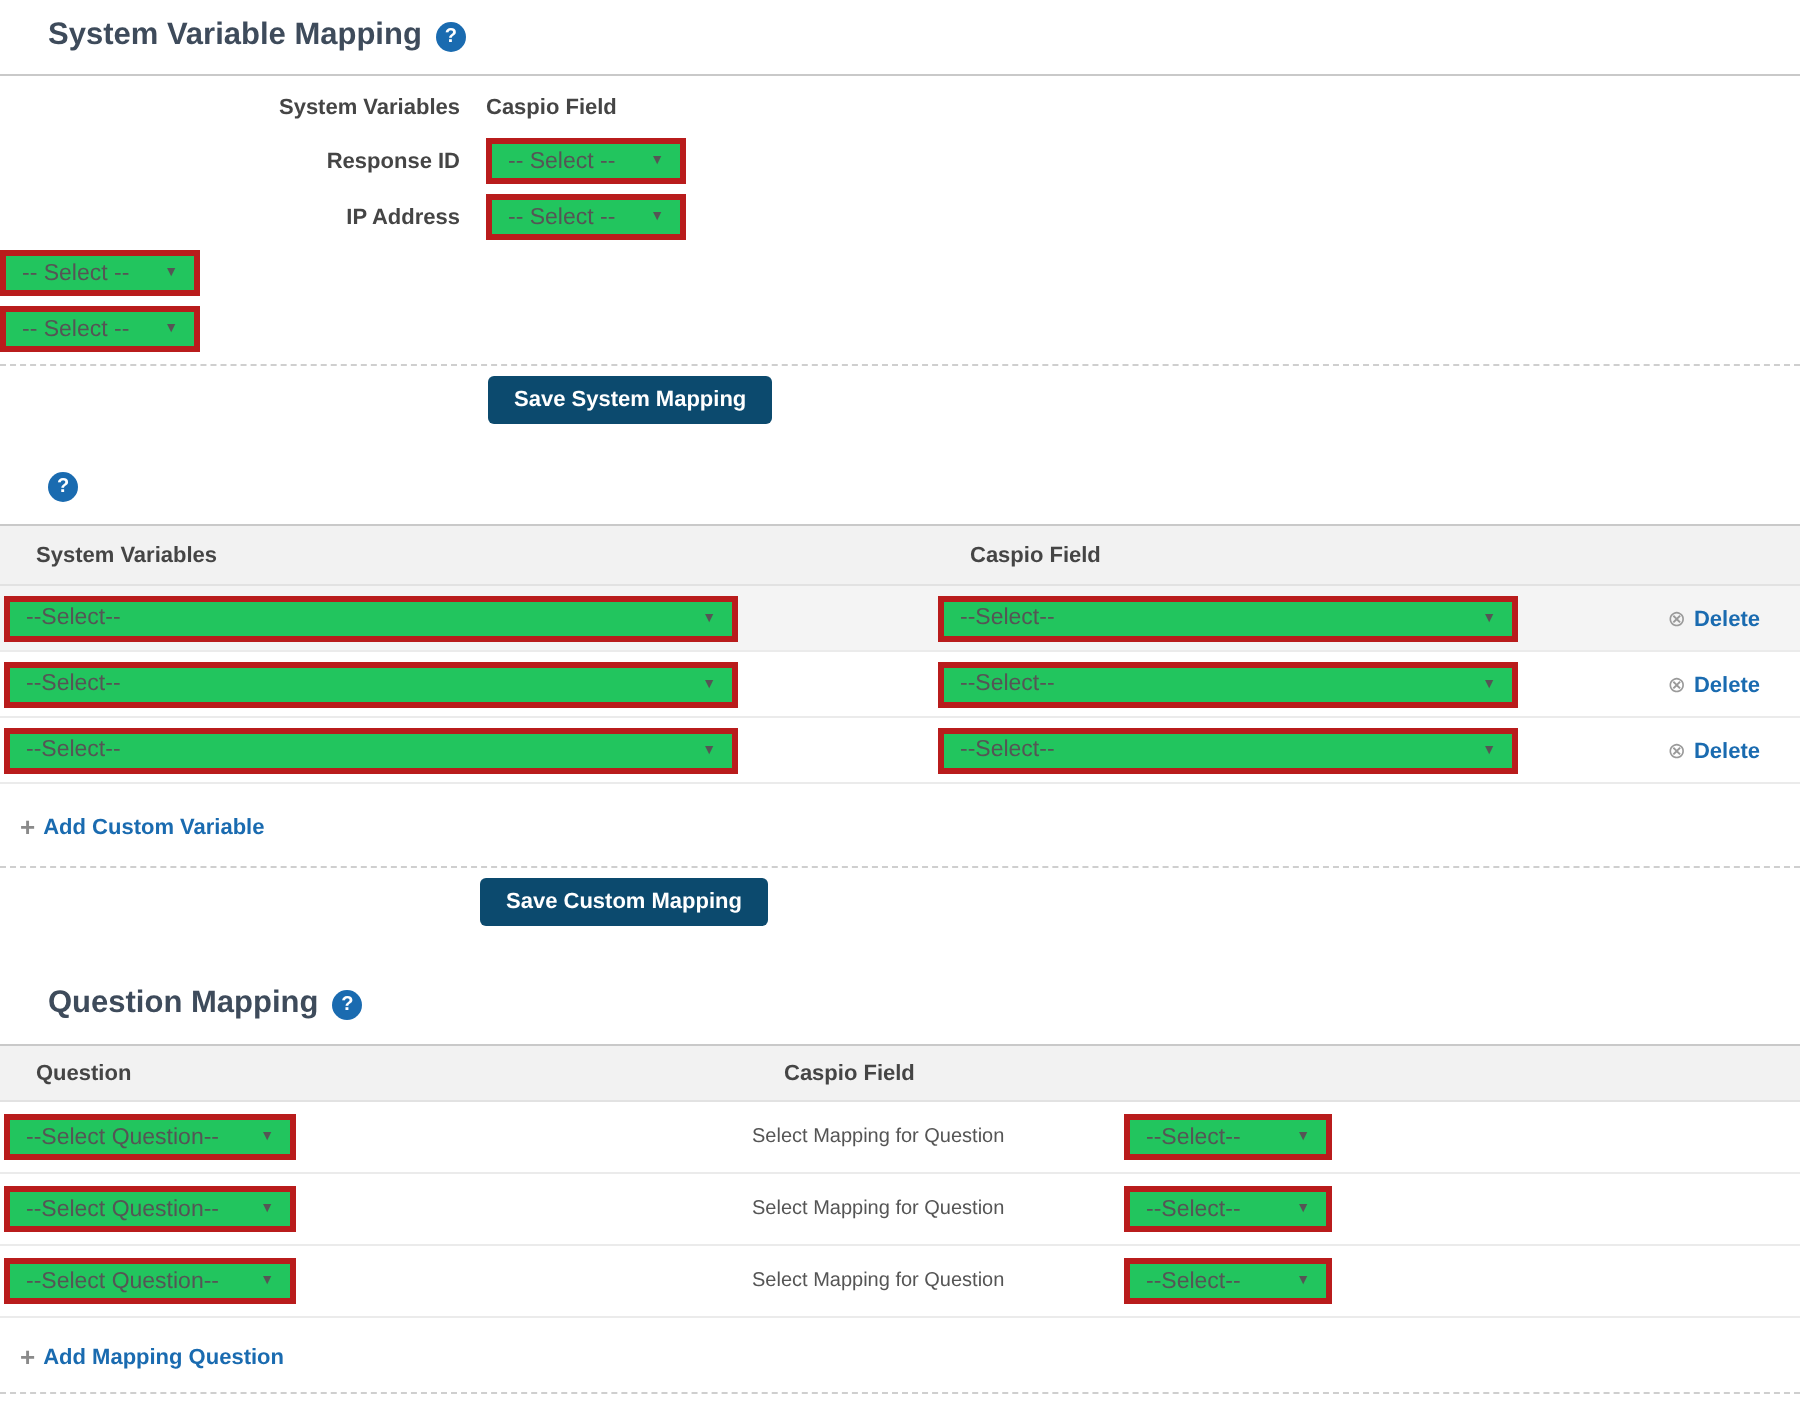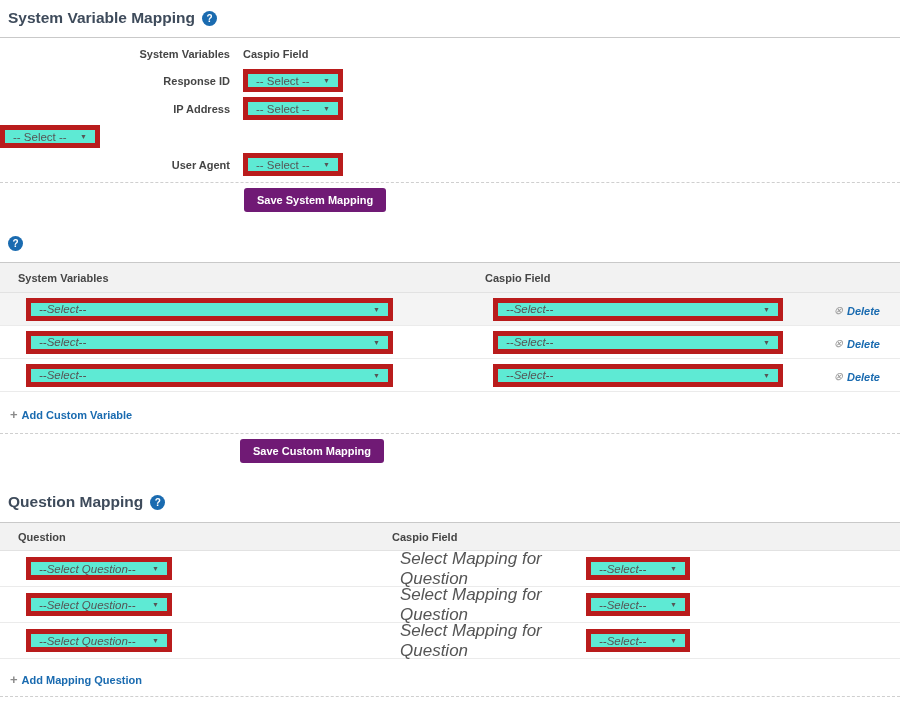--- a/index.html
+++ b/index.html
@@ -5,41 +5,41 @@
   * { box-sizing: border-box; margin: 0; padding: 0; }
   html, body { background: #fff; }
   body {
     width: 900px; height: 701px; overflow: hidden;
     font-family: "Liberation Sans", sans-serif;
     color: #454545;
   }
   .section-title {
     display: flex; align-items: center; gap: 7px;
     font-size: 15.5px; font-weight: bold; color: #3e4b5b;
-    margin-left: 8px;
+    margin-left: 24px;
   }
   .help-icon {
     width: 15px; height: 15px; border-radius: 50%;
     background: #1a6bb0; color: #fff;
     font-size: 10px; font-weight: bold; line-height: 15px;
     display: inline-flex; align-items: center; justify-content: center;
     cursor: pointer; flex: 0 0 auto;
   }
   .solid-rule { border-top: 1px solid #c9c9c9; }
   .dashed-rule { border-top: 1px dashed #cfcfcf; }
 
   .select-box {
-    border: 5px solid #b91c1c; background: #5eead4;
+    border: 3px solid #b91c1c; background: #22c55e;
     height: 23px; display: flex; align-items: center; justify-content: space-between;
     padding: 0 8px; font-size: 11.5px; color: #555; cursor: pointer;
   }
   .caret { font-size: 7px; color: #555; line-height: 1; }
 
   .btn {
-    display: inline-block; background: #701a75; color: #fff;
+    display: inline-block; background: #0c4a6e; color: #fff;
     font-family: "Liberation Sans", sans-serif;
     font-size: 11px; font-weight: bold;
     border: none; border-radius: 3px; padding: 6px 13px; cursor: pointer;
   }
   .btn-row { padding: 5px 0 0 244px; }
 
   .link {
     color: #1a6bb0; font-size: 11px; font-weight: bold;
     text-decoration: none; cursor: pointer;
     display: inline-flex; align-items: center; gap: 4px;
@@ -62,22 +62,21 @@
   .tbl { width: 900px; }
   .tbl-hdr {
     background: #f2f2f2; border-bottom: 1px solid #e2e2e2;
     display: flex; align-items: center;
     height: 30px; padding: 0 20px 0 18px;
     font-size: 11px; font-weight: bold; color: #454545;
   }
   .tbl-row {
     display: flex; align-items: center;
     border-bottom: 1px solid #ebebeb;
-    padding: 0 20px 0 26px;
-    font-style: italic;
+    padding: 0 20px 0 2px;
   }
   .row-shaded { background: #f4f4f4; }
 
   
   #sec-custom { margin-top: 24px; }
   #sec-custom .solid-rule { margin-top: 11px; }
   .cv-col1 { width: 467px; }
   .cv-col2 { flex: 1; }
   .cv-col3 { width: 72px; text-align: right; }
   .cv-row { height: 33px; }
@@ -88,21 +87,21 @@
 
   
   #sec-question { margin-top: 30px; }
   #sec-question .solid-rule { margin-top: 11px; }
   .qm-hdr { height: 28px; }
   .qm-col1 { width: 374px; }
   .qm-col2 { width: 373px; display: flex; align-items: center; }
   .qm-col3 { flex: 1; }
   .qm-row { height: 36px; }
   .qm-question-select { width: 146px; text-align: right; }
-  .qm-answer-label { width: 186px; font-size: 17px; color: #555; font-weight: normal; }
+  .qm-answer-label { width: 186px; font-size: 10px; color: #555; font-weight: normal; }
   .qm-answer-select { width: 104px; }
   #sec-question .add-link-row { margin-top: 11px; margin-bottom: 8px; }
   #sec-question .btn-row { padding-left: 245px; }
 </style>
 </head>
 <body>
 
 <div id="sec-system">
   <div class="section-title">
     <span>System Variable Mapping</span>
@@ -130,21 +129,20 @@
         <span class="caret">▼</span>
       </div>
     </div>
     <div class="sys-row">
       <div class="select-box sys-select">
         <span>-- Select --</span>
         <span class="caret">▼</span>
       </div>
     </div>
     <div class="sys-row">
-      <span class="sys-label">User Agent</span>
       <div class="select-box sys-select">
         <span>-- Select --</span>
         <span class="caret">▼</span>
       </div>
     </div>
   </div>
 
   <div class="dashed-rule"></div>
   <div class="btn-row">
     <button class="btn">Save System Mapping</button>

